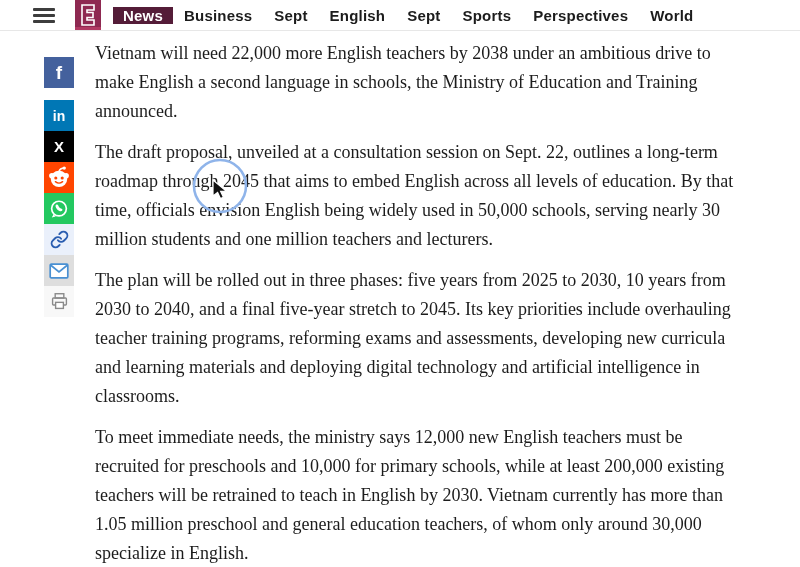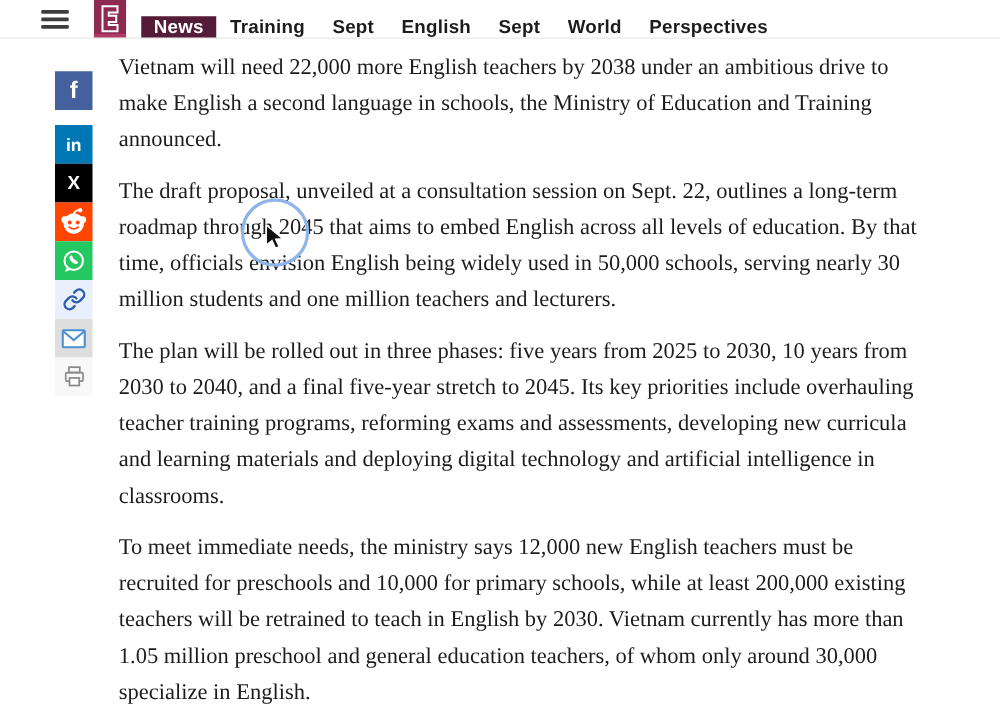--- a/index.html
+++ b/index.html
@@ -6,21 +6,21 @@
   html,body { margin:0; padding:0; }
   body {
     width:800px; height:567px; background:#ffffff; overflow:hidden; position:relative;
     font-family:"Liberation Sans", sans-serif;
   }
 
   
   .topnav {
     position:absolute; top:0; left:0; width:800px; height:31px;
     background:#fff; border-bottom:1px solid #e7e7e7;
-    display:flex; align-items:flex-end;
+    display:flex; align-items:center;
   }
   .hamburger {
     margin-left:33px; width:22px; align-self:center;
     display:flex; flex-direction:column; gap:3px; cursor:pointer;
   }
   .hamburger span { height:3px; background:#3d3d3d; border-radius:1px; }
   .logo { margin-left:20px; width:26px; height:30px; cursor:pointer; }
   .nav-items {
     display:flex; align-items:stretch; margin-left:12px;
     font-weight:700; font-size:15px; color:#1c1c1c; letter-spacing:.2px;
@@ -68,26 +68,27 @@
   </div>
   <div class="logo">
     <svg width="26" height="30" viewBox="0 0 26 30">
       <rect x="0" y="0" width="26" height="30" fill="#8E2951"></rect>
       <rect x="0" y="27" width="26" height="3" fill="#B13A63"></rect>
       <path d="M7 5 h12 v5 h-7 v2.5 h6 v5 h-6 v2.5 h7 v5 H7 z" fill="#8E2951" stroke="#ffffff" stroke-width="1.6"></path>
     </svg>
   </div>
   <div class="nav-items">
     <div class="nav-item active">News</div>
-    <div class="nav-item">Training</div>
+    <div class="nav-item">Business</div>
     <div class="nav-item">Sept</div>
     <div class="nav-item">English</div>
     <div class="nav-item">Sept</div>
+    <div class="nav-item">Sports</div>
+    <div class="nav-item">Perspectives</div>
     <div class="nav-item">World</div>
-    <div class="nav-item">Perspectives</div>
   </div>
 </div>
 
 <div class="share">
   <div class="share-btn fb">
     <span>f</span>
   </div>
   <div class="share-btn li">
     <span>in</span>
   </div>

